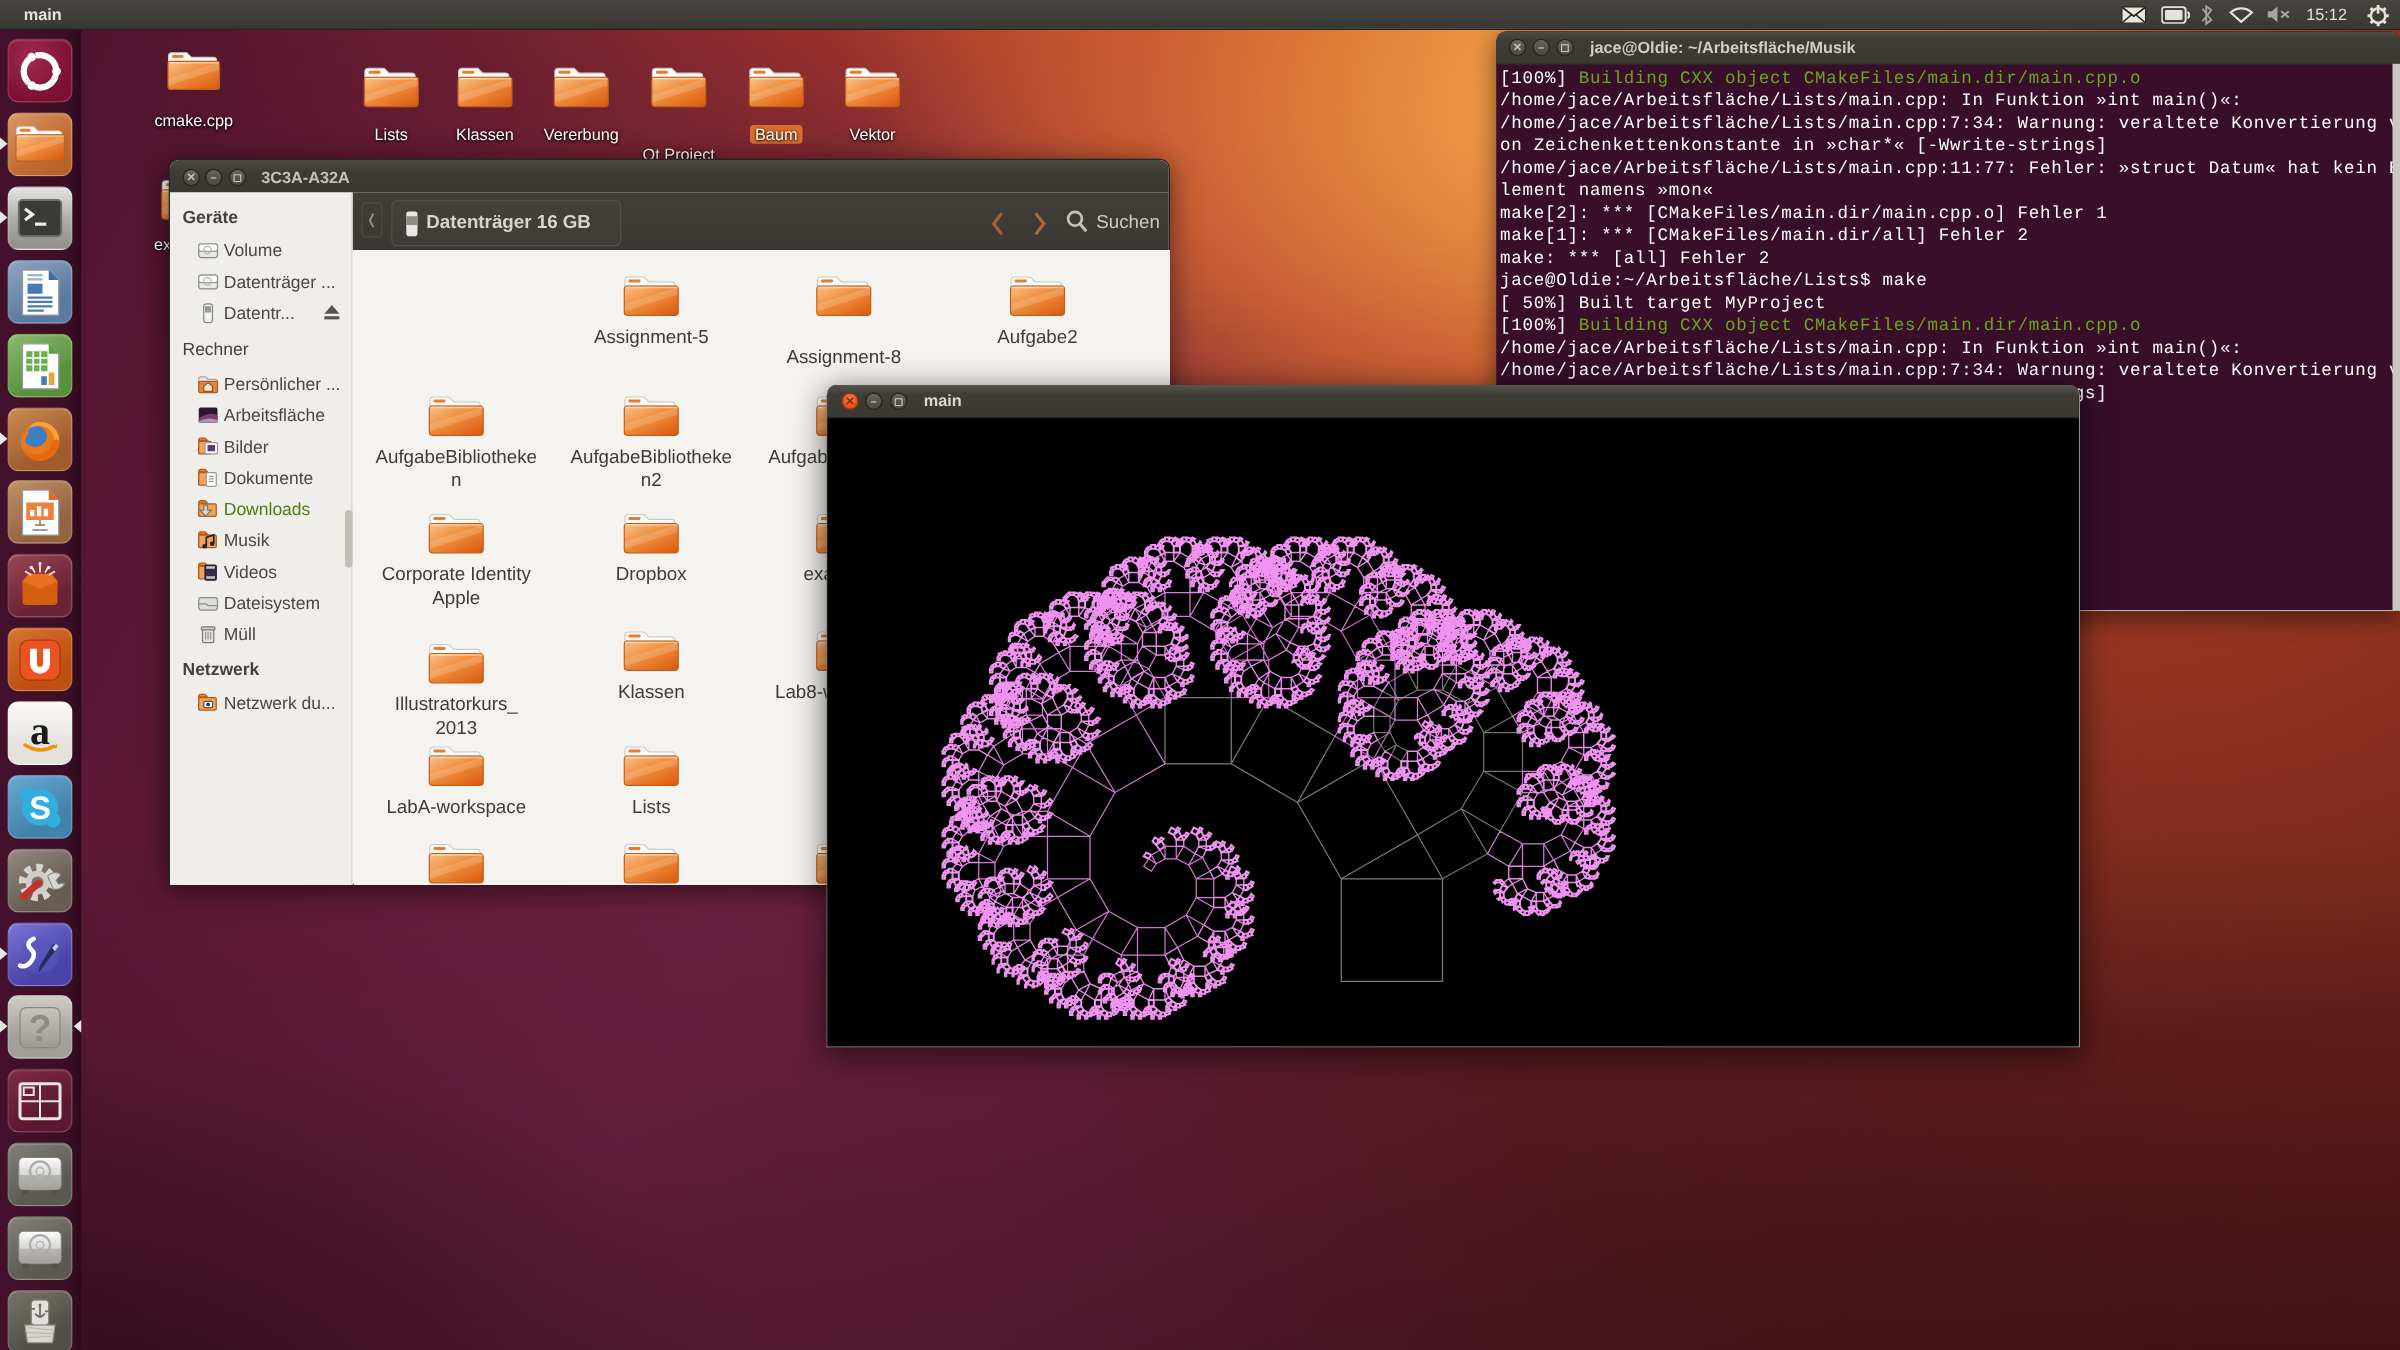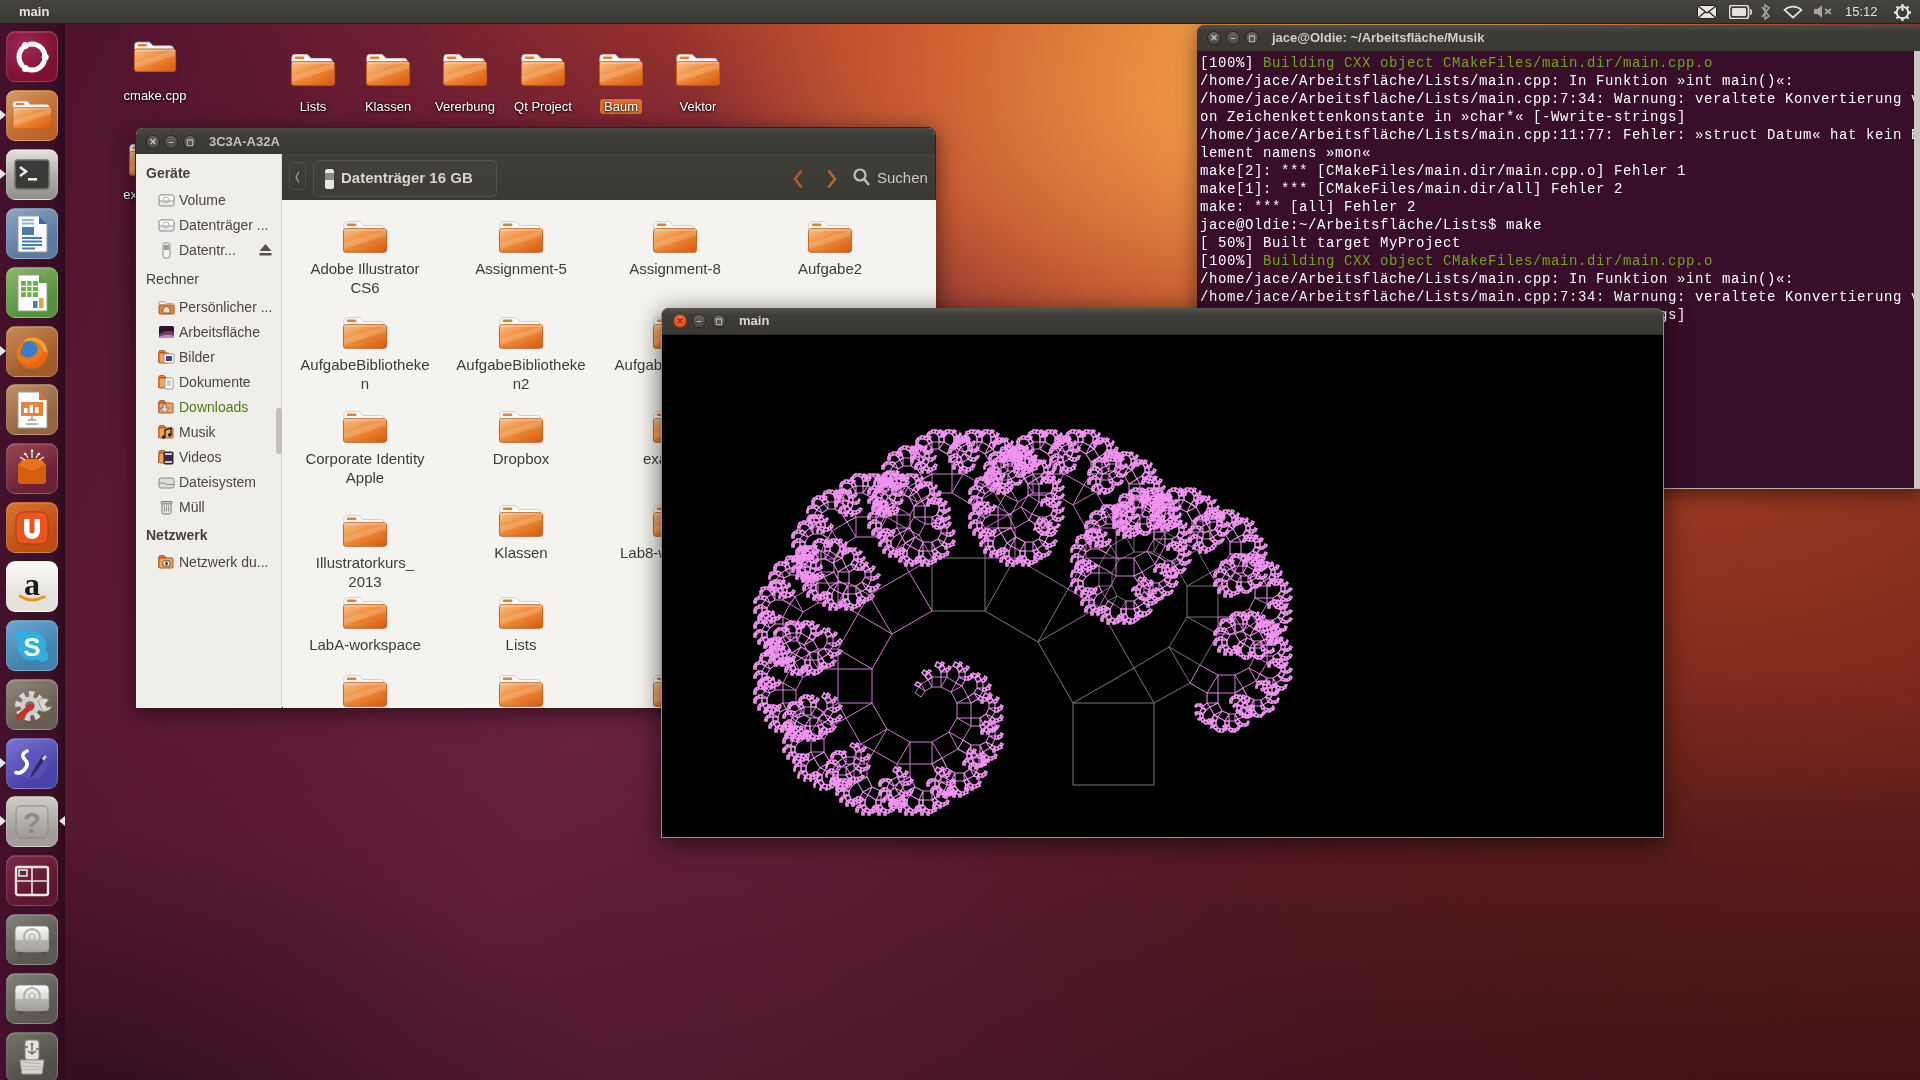--- a/index.html
+++ b/index.html
@@ -82,21 +82,21 @@
 <div class="lbl" style="margin-top:8px">Klassen</div></div>
 <div class="dico" style="left:419px;top:50px">
 <svg width="46" height="37" viewBox="0 0 48 38">
         <use href="#fol"></use>
       </svg>
 <div class="lbl" style="margin-top:8px">Vererbung</div></div>
 <div class="dico" style="left:497px;top:50px">
 <svg width="46" height="37" viewBox="0 0 48 38">
         <use href="#fol"></use>
       </svg>
-<div class="lbl" style="margin-top:8px">Qt Project</div></div>
+<div class="lbl" style="margin-top:24px">Qt Project</div></div>
 <div class="dico" style="left:575px;top:50px">
 <svg width="46" height="37" viewBox="0 0 48 38">
         <use href="#fol"></use>
       </svg>
 <div class="lbl" style="margin-top:8px"><span class="sel">Baum</span></div></div>
 <div class="dico" style="left:652px;top:50px">
 <svg width="46" height="37" viewBox="0 0 48 38">
         <use href="#fol"></use>
       </svg>
 <div class="lbl" style="margin-top:8px">Vektor</div></div>
@@ -217,37 +217,31 @@
             <rect x="5" y="7" width="7" height="5" rx="1" fill="#fff" stroke="#555"></rect>
             <circle cx="8.5" cy="9.5" r="1.5" fill="#333"></circle>
           </svg></div>
 <div style="position:absolute;left:43px;top:400px;font-size:14px;color:#4a4641;white-space:nowrap">Netzwerk du...</div>
 <div style="position:absolute;left:122px;top:89px"><svg width="15" height="14" viewBox="0 0 15 14">
             <path d="M7.5,1 L13.5,8 H1.5z" fill="#55524d"></path>
             <rect x="1.5" y="10" width="12" height="2.5" fill="#55524d"></rect>
           </svg></div>
 </div>
 <div id="ncont" style="position:absolute;left:147px;top:72px;width:653px;height:508px;background:#f5f3f0;overflow:hidden">
-        <div style="position:absolute;left:7px;top:17px;width:150px;text-align:center">
-<svg width="46" height="37" viewBox="0 0 48 38">
-            <use href="#fol"></use>
-          </svg>
-<div style="margin-top:1px;font-size:15px;line-height:19px;color:#3e3c39">Adobe Illustrator<br>CS6</div>
-</div>
 <div style="position:absolute;left:163px;top:17px;width:150px;text-align:center">
 <svg width="46" height="37" viewBox="0 0 48 38">
             <use href="#fol"></use>
           </svg>
 <div style="margin-top:1px;font-size:15px;line-height:19px;color:#3e3c39">Assignment-5</div>
 </div>
 <div style="position:absolute;left:317px;top:17px;width:150px;text-align:center">
 <svg width="46" height="37" viewBox="0 0 48 38">
             <use href="#fol"></use>
           </svg>
-<div style="margin-top:1px;font-size:15px;line-height:19px;color:#3e3c39">Assignment-8</div>
+<div style="margin-top:17px;font-size:15px;line-height:19px;color:#3e3c39">Assignment-8</div>
 </div>
 <div style="position:absolute;left:472px;top:17px;width:150px;text-align:center">
 <svg width="46" height="37" viewBox="0 0 48 38">
             <use href="#fol"></use>
           </svg>
 <div style="margin-top:1px;font-size:15px;line-height:19px;color:#3e3c39">Aufgabe2</div>
 </div>
 <div style="position:absolute;left:7px;top:113px;width:150px;text-align:center">
 <svg width="46" height="37" viewBox="0 0 48 38">
             <use href="#fol"></use>

